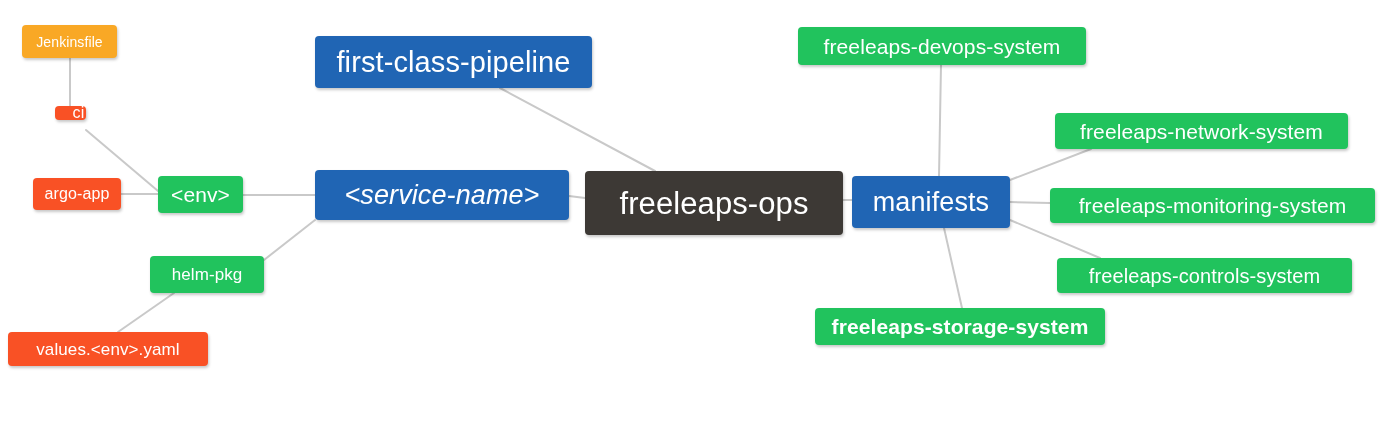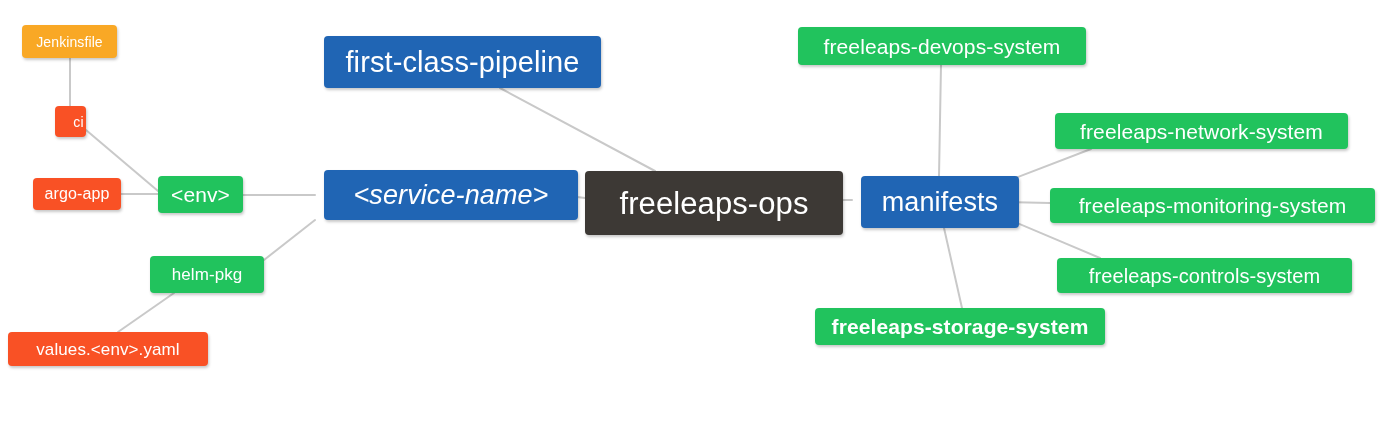--- a/index.html
+++ b/index.html
@@ -30,21 +30,21 @@
     align-items: center;
     justify-content: center;
     color: #ffffff;
     border-radius: 4px;
     white-space: nowrap;
     box-shadow: 1px 2px 3px rgba(0,0,0,0.22);
     line-height: 1;
     letter-spacing: 0.1px;
   }
   .n-root      { background: #3d3935; }
-  .n-blue      { background: #2065b4; margin-left: 9px; }
+  .n-blue      { background: #2065b4; }
   .n-green     { background: #21c35d; }
   .n-orange    { background: #f9a825; }
   .n-red       { background: #f95125; }
 </style>
 </head>
 <body>
 
 <div id="canvas">
   <svg id="edges" width="1390" height="421" viewBox="0 0 1390 421">
       <line x1="70" y1="58" x2="70" y2="106" stroke="#c9c9c9" stroke-width="2" stroke-linecap="round"></line>
@@ -57,21 +57,21 @@
       <line x1="569" y1="196" x2="585" y2="198" stroke="#c9c9c9" stroke-width="2" stroke-linecap="round"></line>
       <line x1="843" y1="200" x2="852" y2="200" stroke="#c9c9c9" stroke-width="2" stroke-linecap="round"></line>
       <line x1="939" y1="176" x2="941" y2="65" stroke="#c9c9c9" stroke-width="2" stroke-linecap="round"></line>
       <line x1="1010" y1="180" x2="1091" y2="149" stroke="#c9c9c9" stroke-width="2" stroke-linecap="round"></line>
       <line x1="1010" y1="202" x2="1050" y2="203" stroke="#c9c9c9" stroke-width="2" stroke-linecap="round"></line>
       <line x1="1010" y1="220" x2="1100" y2="258" stroke="#c9c9c9" stroke-width="2" stroke-linecap="round"></line>
       <line x1="944" y1="228" x2="962" y2="308" stroke="#c9c9c9" stroke-width="2" stroke-linecap="round"></line>
     </svg>
   <div id="node-layer">
       <div class="node n-orange" style="left: 22px; top: 25px; width: 95px; height: 33px; font-size: 14px;">Jenkinsfile</div>
-      <div class="node n-red" style="left: 55px; top: 106px; width: 31px; height: 31px; font-size: 14px; padding-left: 16px;">ci</div>
+      <div class="node n-red" style="left: 55px; top: 106px; width: 31px; height: 14px; font-size: 16px; padding-left: 16px;">ci</div>
       <div class="node n-red" style="left: 33px; top: 178px; width: 88px; height: 32px; font-size: 16px;">argo-app</div>
       <div class="node n-green" style="left: 158px; top: 176px; width: 85px; height: 37px; font-size: 21px;">&lt;env&gt;</div>
       <div class="node n-green" style="left: 150px; top: 256px; width: 114px; height: 37px; font-size: 17px;">helm-pkg</div>
       <div class="node n-red" style="left: 8px; top: 332px; width: 200px; height: 34px; font-size: 17px;">values.&lt;env&gt;.yaml</div>
       <div class="node n-blue" style="left: 315px; top: 36px; width: 277px; height: 52px; font-size: 29px;">first-class-pipeline</div>
       <div class="node n-blue" style="left: 315px; top: 170px; width: 254px; height: 50px; font-size: 27px; font-style: italic;">&lt;service-name&gt;</div>
       <div class="node n-root" style="left: 585px; top: 171px; width: 258px; height: 64px; font-size: 31px;">freeleaps-ops</div>
       <div class="node n-blue" style="left: 852px; top: 176px; width: 158px; height: 52px; font-size: 27px;">manifests</div>
       <div class="node n-green" style="left: 798px; top: 27px; width: 288px; height: 38px; font-size: 21px; text-align: center;">freeleaps-devops-system</div>
       <div class="node n-green" style="left: 1055px; top: 113px; width: 293px; height: 36px; font-size: 21px;">freeleaps-network-system</div>

